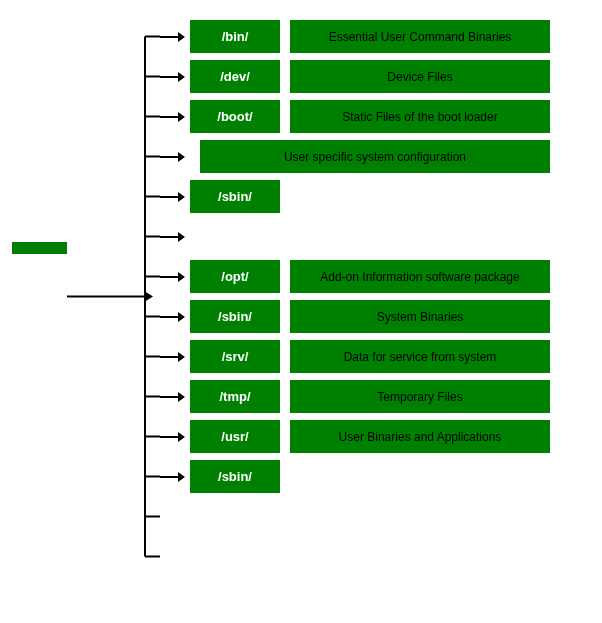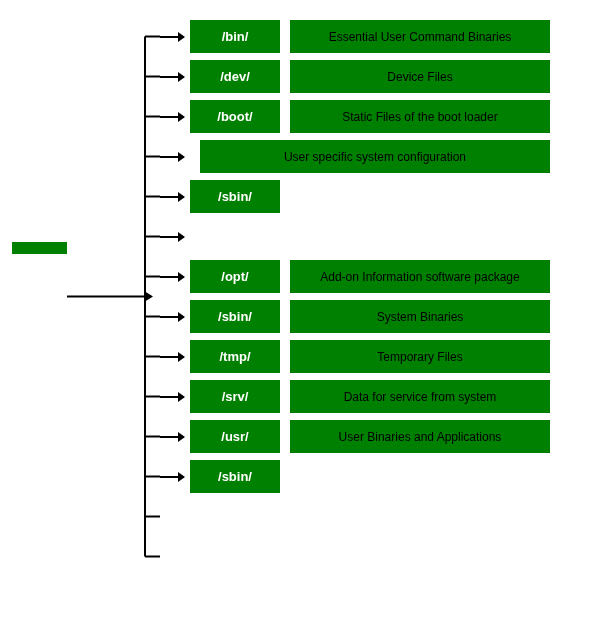--- a/index.html
+++ b/index.html
@@ -195,36 +195,36 @@
           <div class="arrow-head"></div>
         </div>
         <div class="dir-box">/sbin/</div>
         <div class="desc-box">System Binaries</div>
       </div>
       <div class="row">
         <div class="arrow-connector">
           <div class="arrow-line"></div>
           <div class="arrow-head"></div>
         </div>
+        <div class="dir-box">/srv/</div>
+        <div class="desc-box">Data for service from system</div>
+      </div>
+      <div class="row">
+        <div class="arrow-connector">
+          <div class="arrow-line"></div>
+          <div class="arrow-head"></div>
+        </div>
         <div class="dir-box">/tmp/</div>
         <div class="desc-box">Temporary Files</div>
       </div>
       <div class="row">
         <div class="arrow-connector">
           <div class="arrow-line"></div>
           <div class="arrow-head"></div>
         </div>
-        <div class="dir-box">/srv/</div>
-        <div class="desc-box">Data for service from system</div>
-      </div>
-      <div class="row">
-        <div class="arrow-connector">
-          <div class="arrow-line"></div>
-          <div class="arrow-head"></div>
-        </div>
         <div class="dir-box">/usr/</div>
         <div class="desc-box">User Binaries and Applications</div>
       </div>
       <div class="row">
         <div class="arrow-connector">
           <div class="arrow-line"></div>
           <div class="arrow-head"></div>
         </div>
         <div class="dir-box">/sbin/</div>
       </div>

